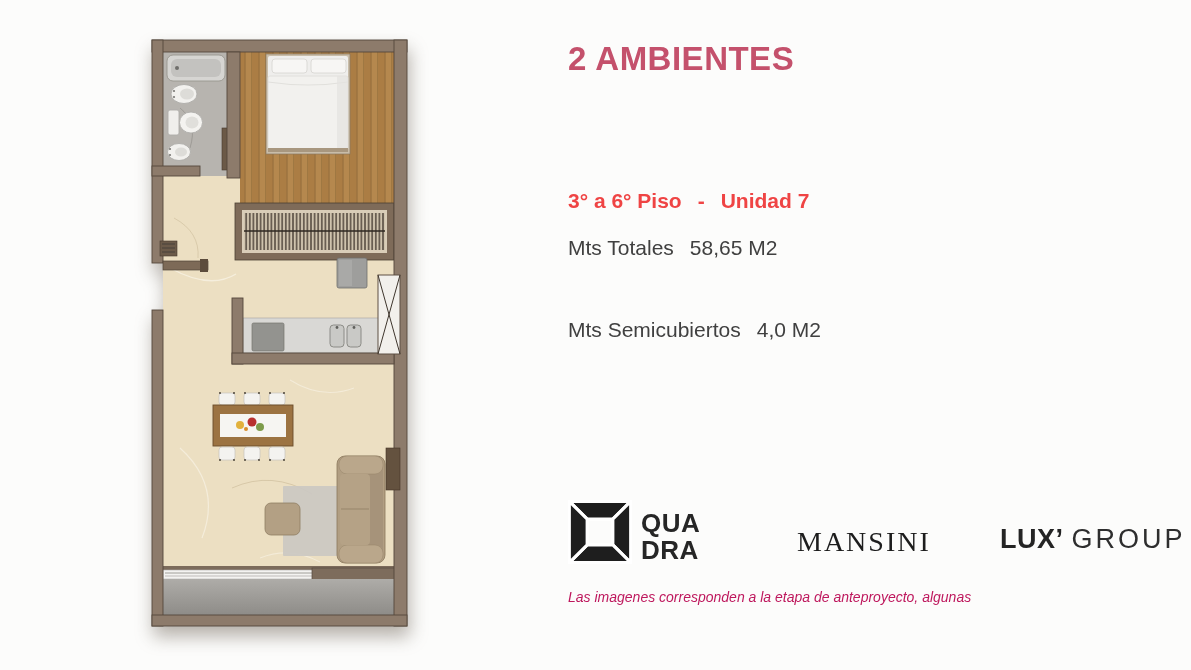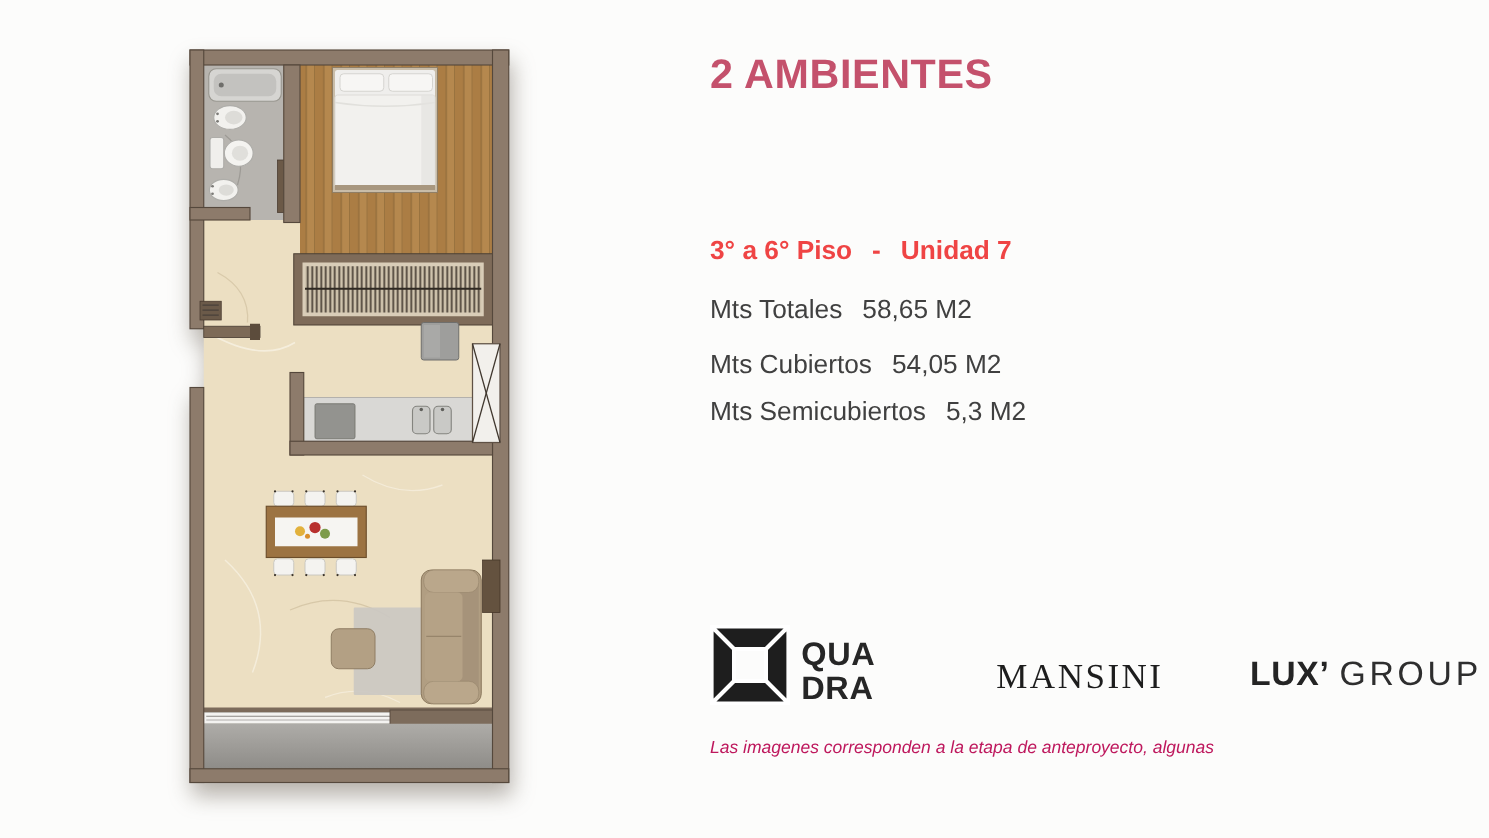--- a/index.html
+++ b/index.html
@@ -238,25 +238,22 @@
 <div class="content">
   <div class="title">2 AMBIENTES</div>
 
   <div class="unit-line">
     <span>3° a 6° Piso</span><span class="sep">-</span><span>Unidad 7</span>
   </div>
 
   <div class="m-row r0">
     <span class="m-label">Mts Totales</span><span class="m-value">58,65 M2</span>
   </div>
-  <div class="m-row r1">
-    <span class="m-label">Mts Cubiertos</span><span class="m-value">54,05 M2</span>
-  </div>
   <div class="m-row r2">
-    <span class="m-label">Mts Semicubiertos</span><span class="m-value">5,3 M2</span>
+    <span class="m-label">Mts Semicubiertos</span><span class="m-value">4,0 M2</span>
   </div>
 
   <div class="logos">
     <div class="quadra">
       <svg width="64" height="64" viewBox="0 0 100 100">
         <g fill="#1e1e1e" stroke="#ffffff" stroke-width="5" stroke-linejoin="miter">
           <polygon points="2,2 98,2 70,30 30,30"></polygon>
           <polygon points="98,2 98,98 70,70 70,30"></polygon>
           <polygon points="2,98 30,70 70,70 98,98"></polygon>
           <polygon points="2,2 30,30 30,70 2,98"></polygon>

